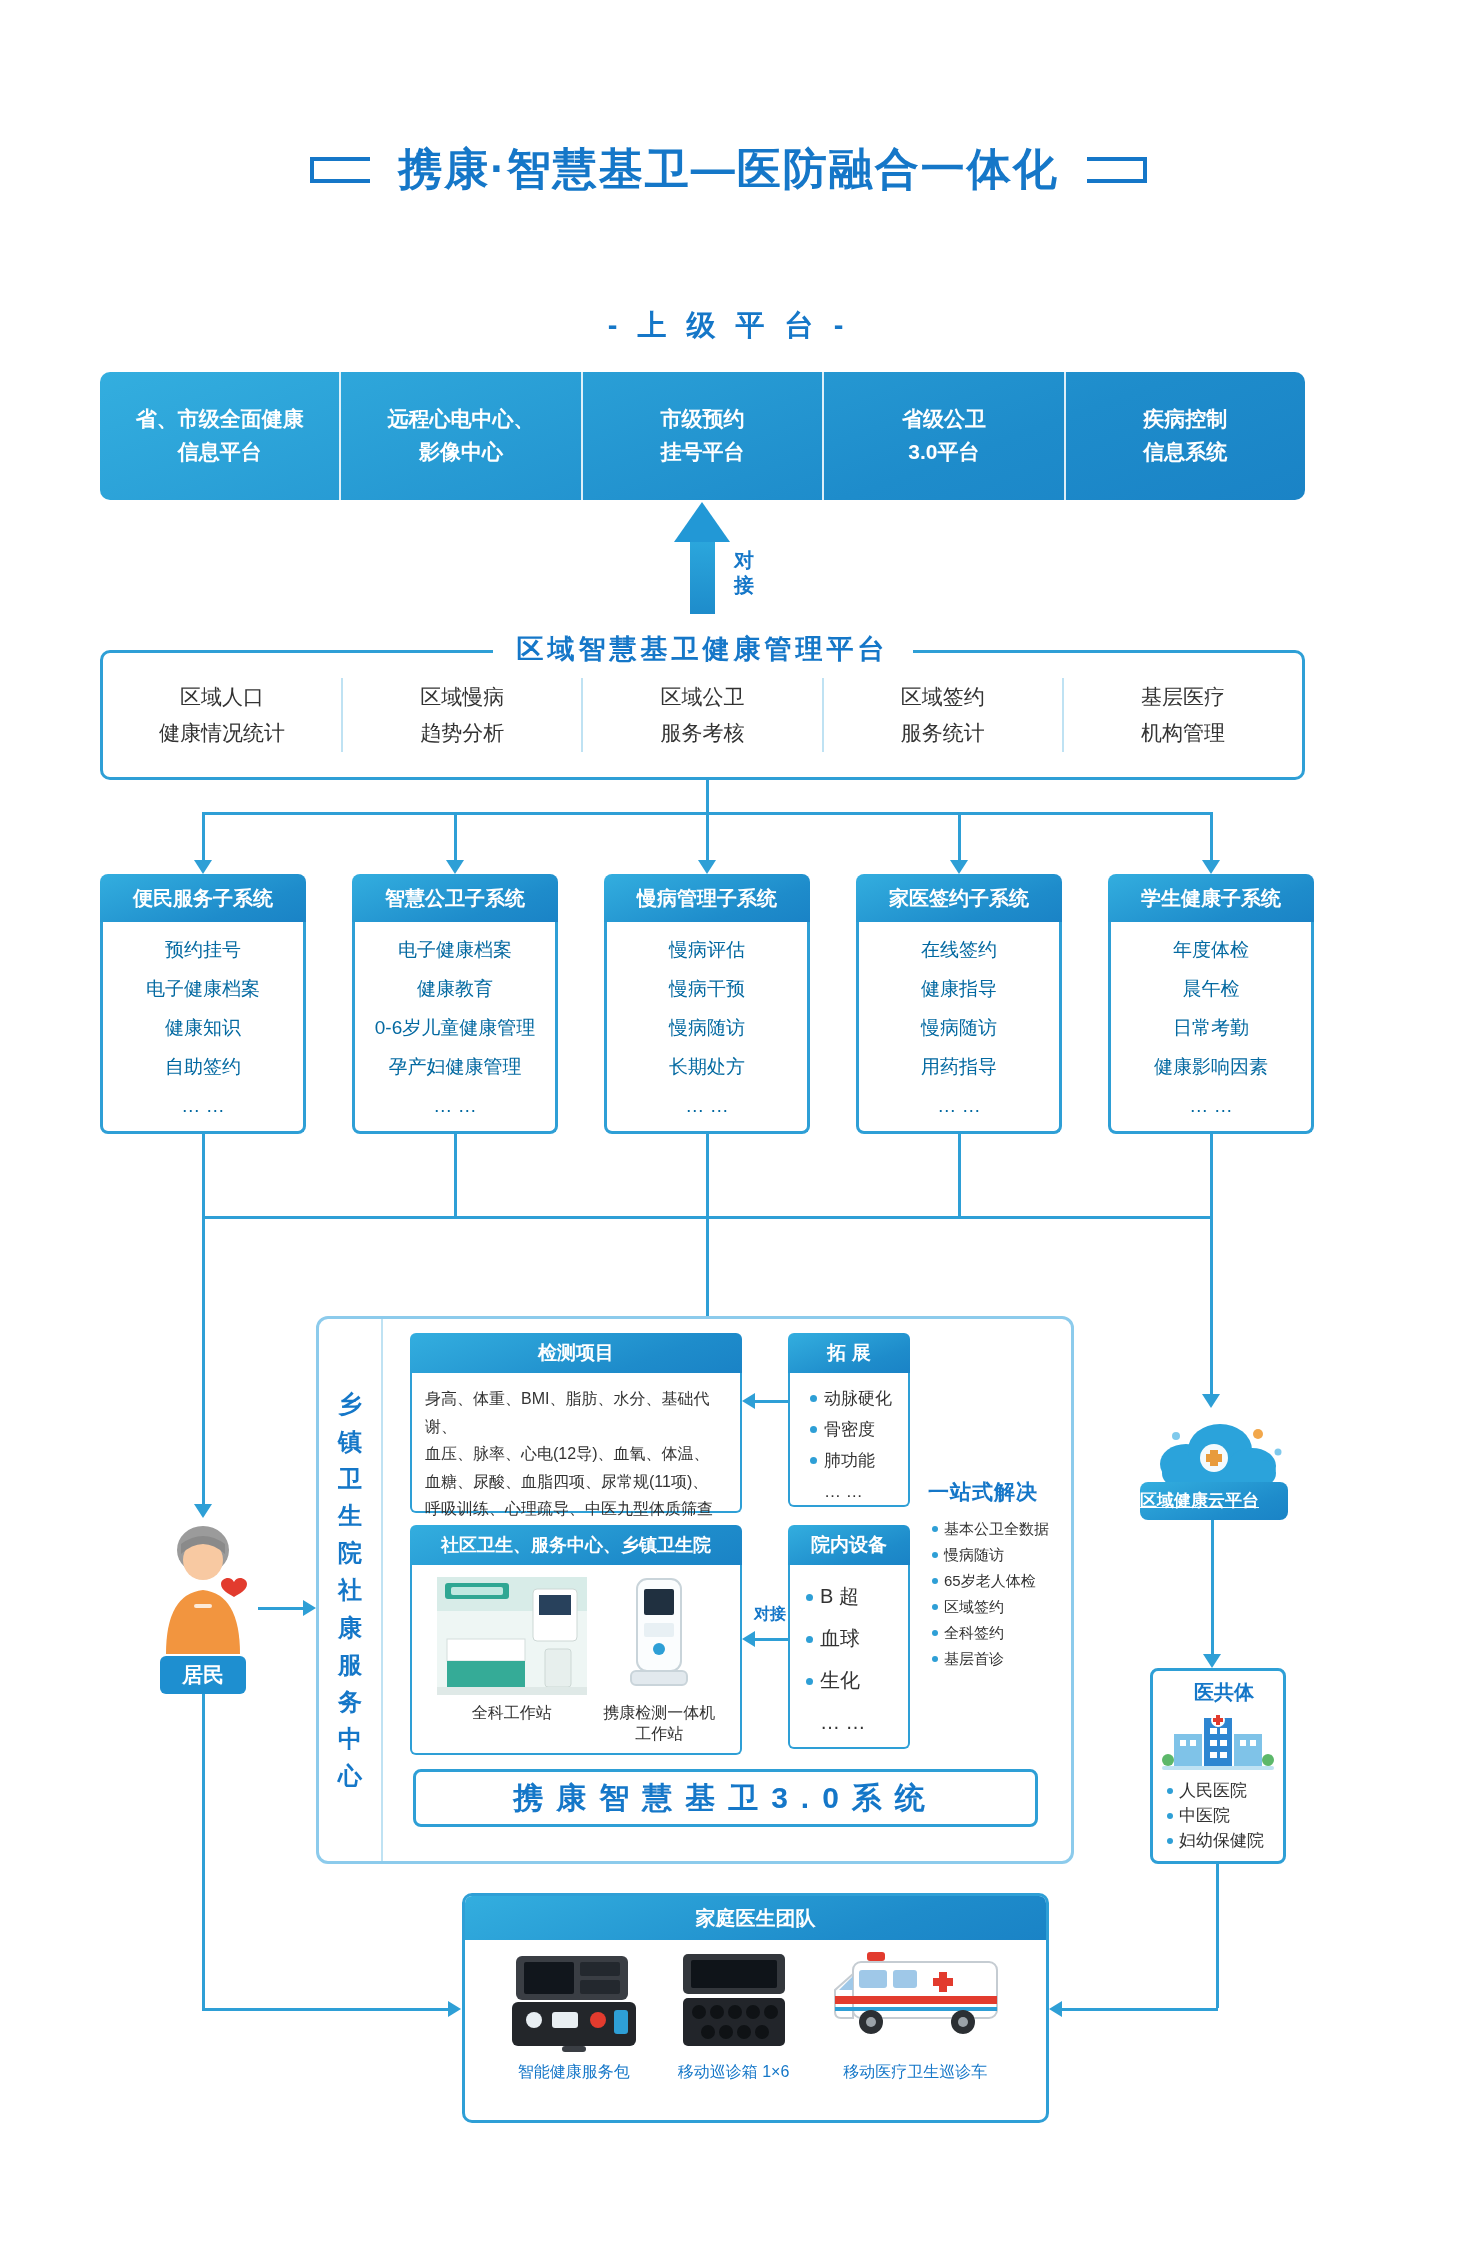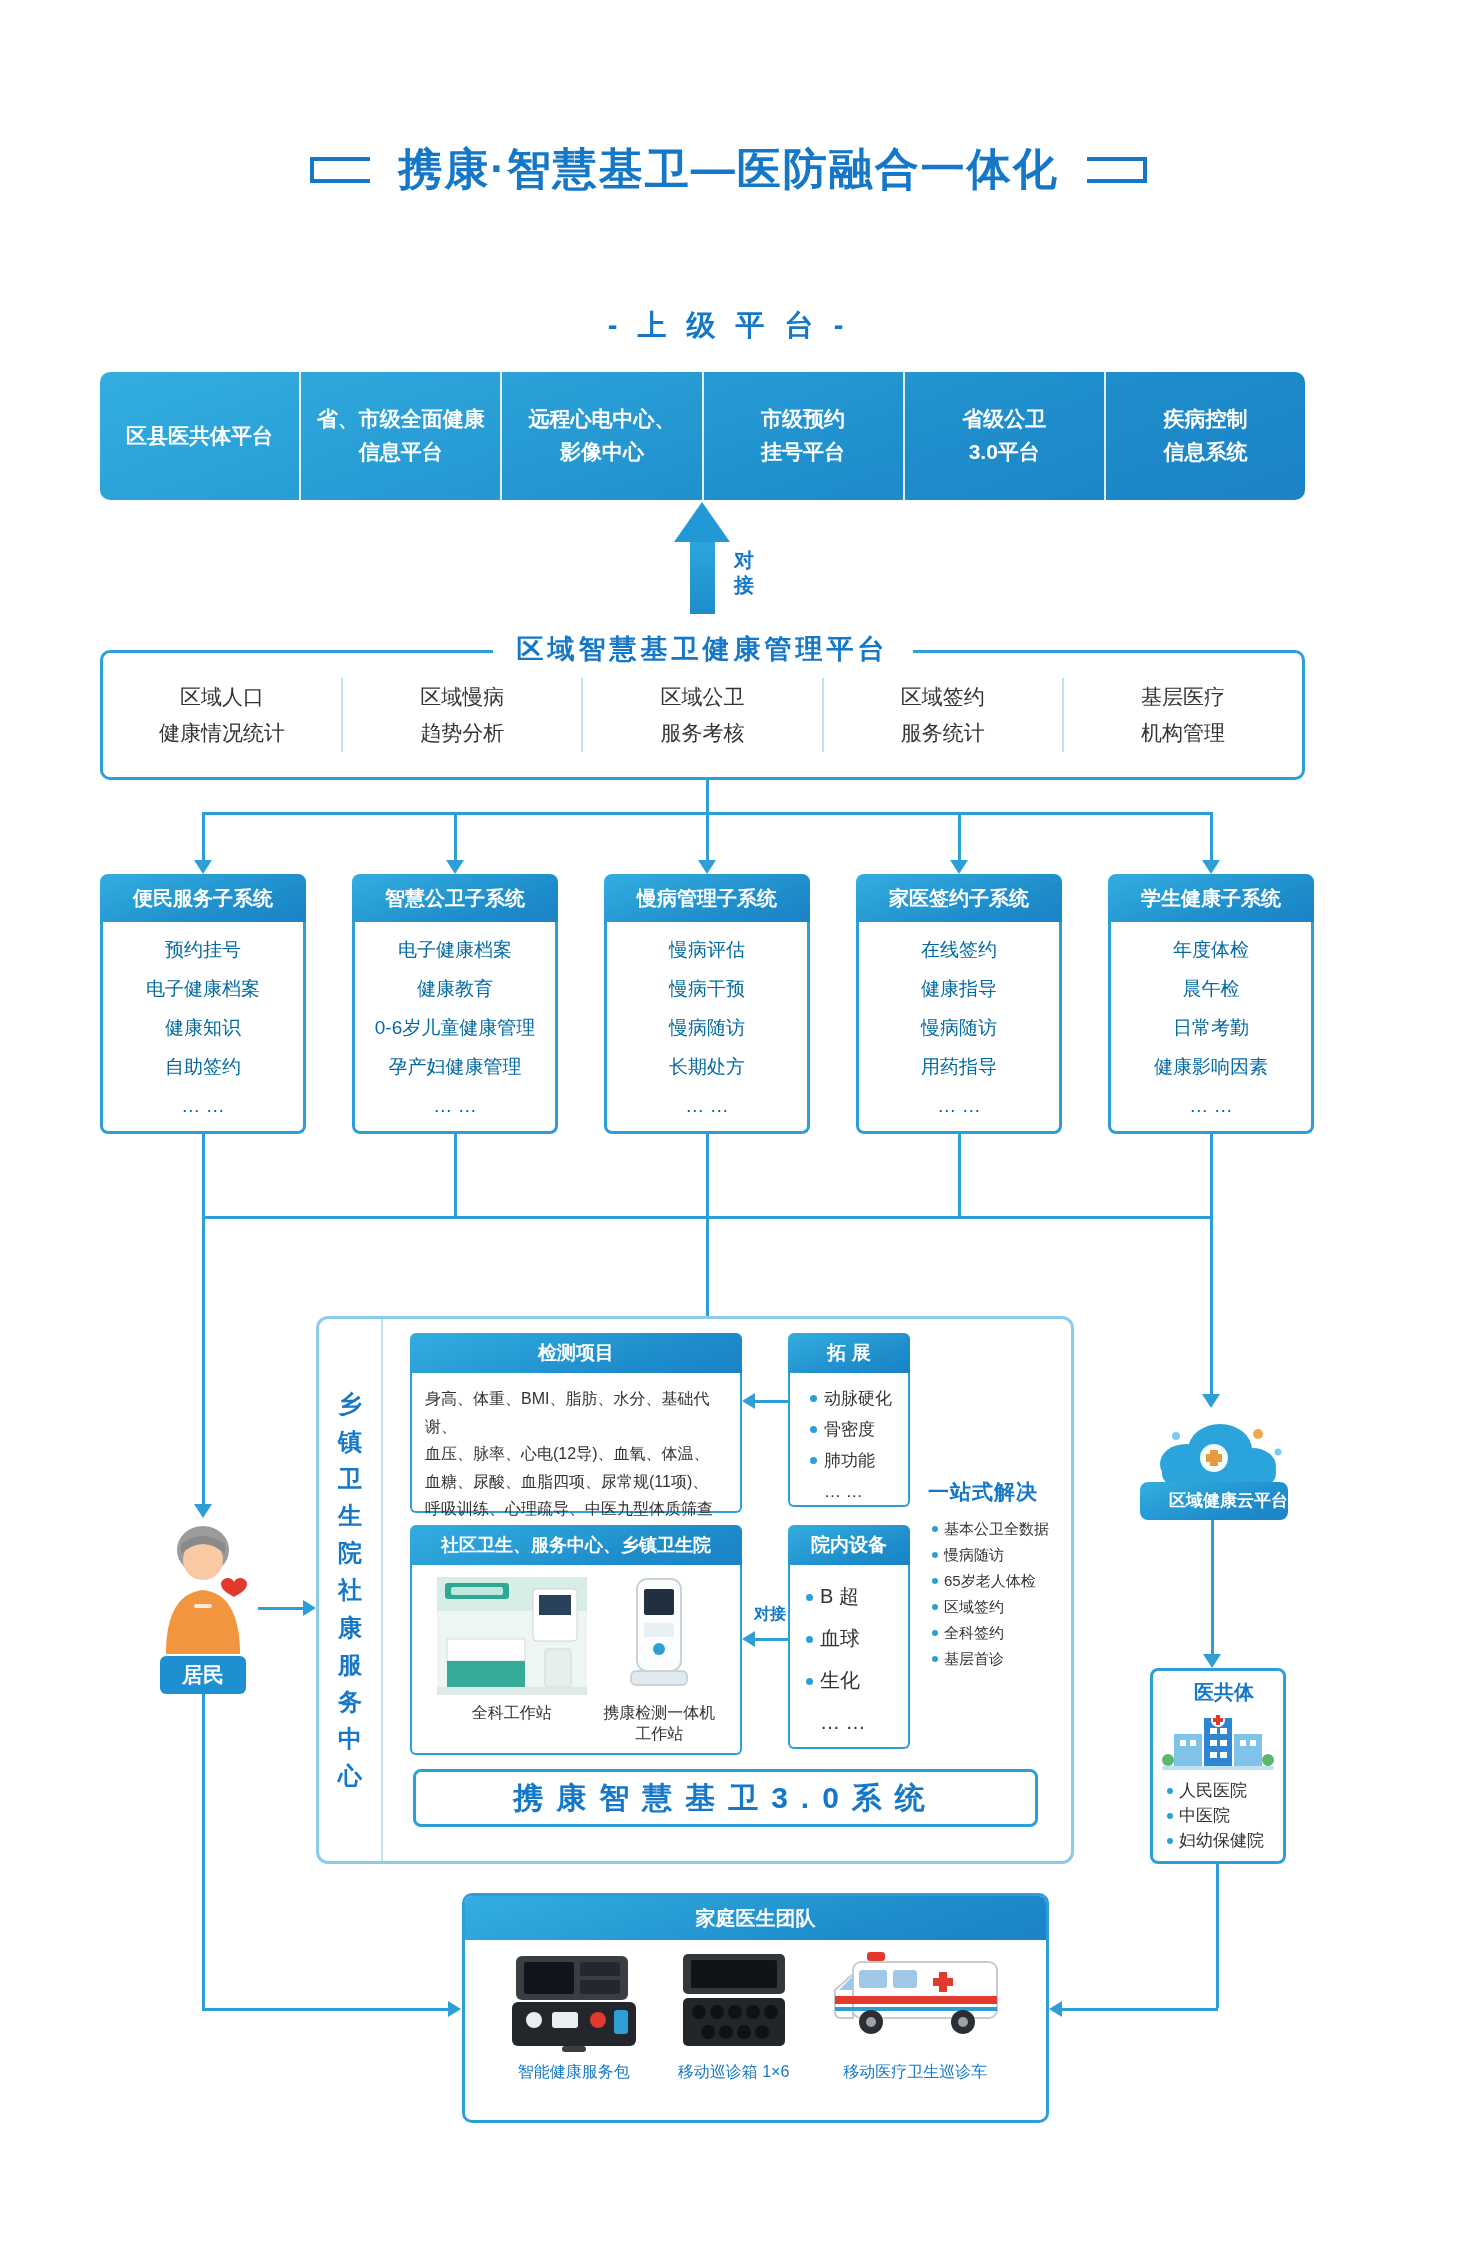--- a/index.html
+++ b/index.html
@@ -79,21 +79,21 @@
 
   .dock-mid-label{ position:absolute; left:742px; top:1604px; width:56px; text-align:center; font-size:16px; font-weight:bold; color:var(--blue); }
 
   .one-stop-title{ position:absolute; left:928px; top:1478px; width:146px; font-size:21px; font-weight:bold; color:var(--blue); letter-spacing:1px; }
   .one-stop-list{ position:absolute; left:932px; top:1516px; width:140px; }
   .os-item{ font-size:15px; line-height:26px; color:#333; }
 
   .system-bar{ position:absolute; left:413px; top:1769px; width:625px; height:58px; border:3px solid var(--line); border-radius:8px; background:#fff; text-align:center; line-height:52px; font-size:30px; font-weight:bold; color:var(--blue); letter-spacing:13px; }
 
   .resident-label{ position:absolute; left:160px; top:1656px; width:86px; height:38px; background:#1E8FD0; border-radius:6px; color:#fff; font-size:21px; font-weight:bold; text-align:center; line-height:38px; }
-  .cloud-label{ position:absolute; left:1140px; top:1482px; width:148px; height:38px; border-radius:8px; color:#fff; font-size:17px; font-weight:bold; text-align:right; line-height:38px; }
+  .cloud-label{ position:absolute; left:1140px; top:1482px; width:148px; height:38px; border-radius:8px; color:#fff; font-size:17px; font-weight:bold; text-align:left; line-height:38px;text-decoration:underline; }
 
   .union-box{ position:absolute; left:1150px; top:1668px; width:136px; height:196px; border:3px solid var(--line); border-radius:8px; background:#fff; }
   .union-title{ text-align:center; font-size:20px; font-weight:bold; color:var(--blue); margin-top:8px;margin-left:12px; }
   .union-list{ padding:2px 0 0 14px; }
 
   .family-box{ position:absolute; left:462px; top:1893px; width:587px; height:230px; border:3px solid var(--line); border-radius:10px; background:#fff; }
   .family-head{ height:44px; line-height:44px; text-align:center; color:#fff; font-weight:bold; font-size:20px; border-radius:7px 7px 0 0; }
   .family-body{ display:flex; justify-content:space-evenly; align-items:flex-end; padding:10px 8px 8px; }
 </style>
 </head>
@@ -101,23 +101,20 @@
 
 <div class="canvas">
 
   <div class="title-wrap">
     <span class="brk brk-l"></span><span class="page-title">携康·智慧基卫—医防融合一体化</span><span class="brk brk-r"></span>
   </div>
 
   <div class="sup-heading">- 上 级 平 台 -</div>
 
   <div class="top-bar grad">
-    <div class="tb-cell">
-        <span class="pre">区县医共体平台</span>
-      </div>
     <div class="tb-cell">
         <span class="pre">省、市级全面健康
 信息平台</span>
       </div>
     <div class="tb-cell">
         <span class="pre">远程心电中心、
 影像中心</span>
       </div>
     <div class="tb-cell">
         <span class="pre">市级预约

